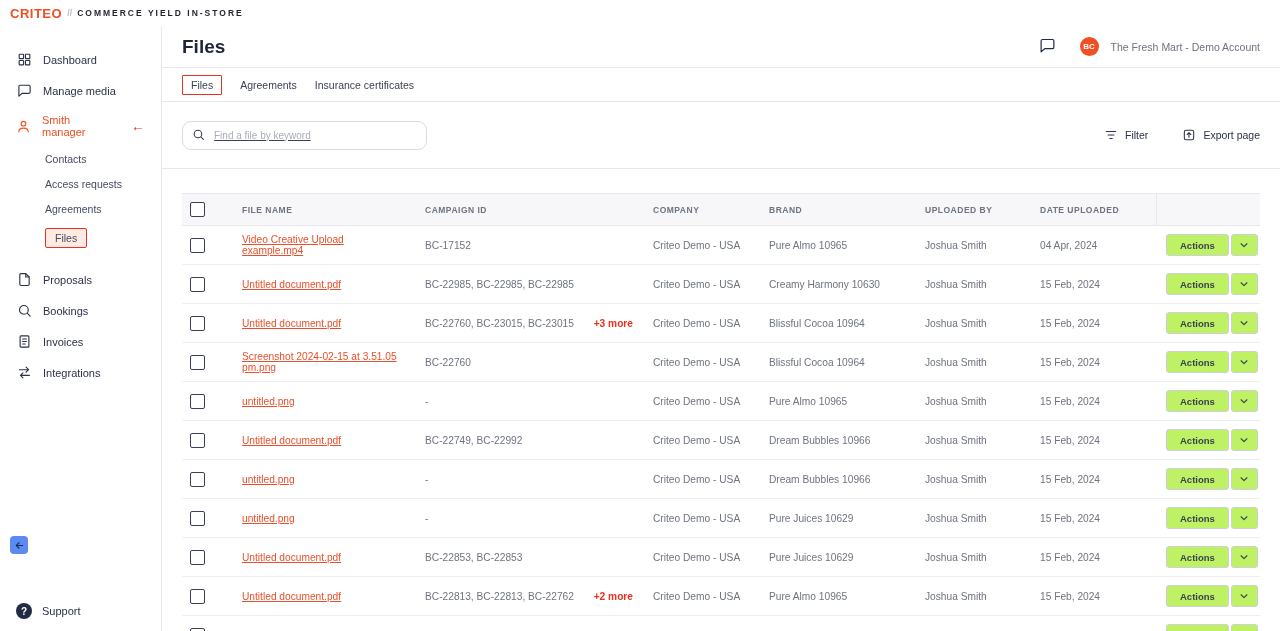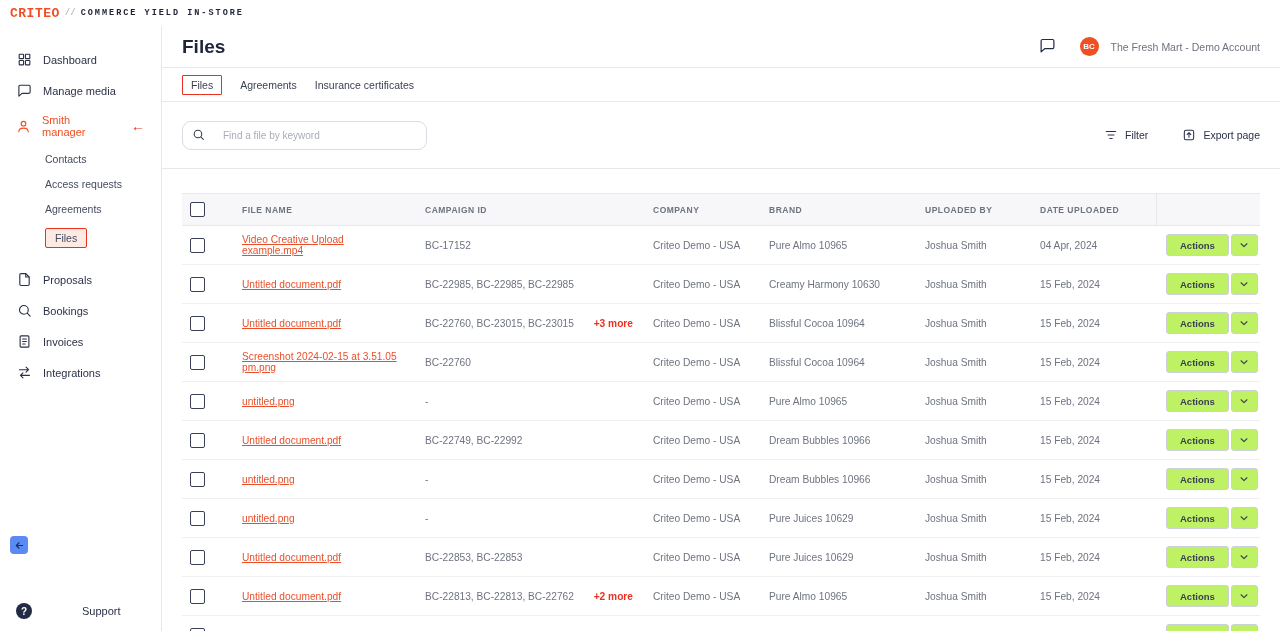--- a/index.html
+++ b/index.html
@@ -9,21 +9,21 @@
     background:#fff; color:#272d45; font-size:11px;
   }
   :root{
     --accent:#f04e23; --annot:#e8321f; --link:#e8502b;
     --navy:#272d45; --gray:#6e7380; --line:#e7e8ec; --line-soft:#efeff2;
   }
   svg{display:block;}
   .icon{display:inline-flex;align-items:center;justify-content:center;}
 
   
-  .topbar{height:26px;display:flex;align-items:center;padding:0 10px;background:#fff;font-family:Liberation Mono, monospace;}
+  .topbar{height:26px;display:flex;align-items:center;padding:0 10px;background:#fff;}
   .logo{color:var(--accent);font-weight:700;font-size:13px;letter-spacing:.5px;}
   .topbar .sep{color:#b9bcc6;font-size:9px;margin:0 5px;font-weight:700;}
   .product{font-size:8.5px;font-weight:700;letter-spacing:2px;color:#1f2233;}
 
   
   .shell{display:flex;height:605px;}
   .sidebar{width:162px;flex:0 0 162px;border-right:1px solid var(--line);position:relative;background:#fff;padding-top:18px;}
   .main{flex:1;min-width:0;}
 
   
@@ -31,39 +31,39 @@
   .nav-item .nav-icon{width:16px;color:#2b3147;}
   .nav-item.active{color:var(--accent);}
   .nav-item.active .nav-icon{color:var(--accent);}
   .nav-item.sub{padding:6.5px 16px 6.5px 45px;font-size:10.5px;color:#454b60;}
   .nav-item.sub.selected .nav-label{background:#fdeae3;border:1px solid var(--annot);padding:3px 9px;border-radius:2px;color:#454b60;}
   .nav-arrow{color:var(--annot);font-weight:700;font-size:14px;margin-left:8px;line-height:1;}
   .gap-after{margin-bottom:10px;}
   .collapse-btn{position:absolute;left:10px;bottom:77px;width:18px;height:18px;background:#5b8bf2;border:none;border-radius:4px;display:flex;align-items:center;justify-content:center;color:#16305e;cursor:pointer;}
   .support{position:absolute;left:16px;bottom:12px;display:flex;align-items:center;gap:10px;cursor:pointer;}
   .support-badge{width:16px;height:16px;border-radius:50%;background:#232a44;color:#fff;font-size:10px;font-weight:700;display:flex;align-items:center;justify-content:center;}
-  .support-label{font-size:11px;color:#2b3147;margin-left:40px;}
+  .support-label{font-size:11px;color:#2b3147;}
 
   
   .page-header{height:42px;display:flex;align-items:center;justify-content:space-between;padding:0 20px;border-bottom:1px solid var(--line);}
   .page-title{font-size:19px;font-weight:700;color:#1f2438;}
   .header-right{display:flex;align-items:center;gap:12px;}
   .chat-btn{background:none;border:none;color:#232a44;cursor:pointer;padding:0;}
   .avatar{width:19px;height:19px;border-radius:50%;background:var(--accent);color:#fff;font-size:8px;font-weight:700;display:flex;align-items:center;justify-content:center;margin-left:12px;}
   .account-name{font-size:10.5px;color:#6e7380;}
 
   
   .tabs-row{height:34px;display:flex;align-items:center;gap:18px;padding:0 20px;border-bottom:1px solid var(--line);}
   .tab{font-size:10.5px;color:#3a3f51;cursor:pointer;background:none;border:none;padding:0;font-family:inherit;}
   .tab.active{border:1px solid var(--annot);padding:3px 8px;border-radius:1px;}
 
   
   .toolbar{height:67px;display:flex;align-items:center;justify-content:space-between;padding:0 20px;border-bottom:1px solid var(--line);}
   .search-box{position:relative;width:245px;}
-  .search-box input{width:100%;height:29px;border:1px solid #d9dce2;border-radius:9px;padding:0 10px 0 40px;font-size:10px;color:#3a3f51;outline:none;font-family:inherit;}
+  .search-box input{width:100%;height:29px;border:1px solid #d9dce2;border-radius:9px;padding:0 10px 0 31px;font-size:10px;color:#3a3f51;outline:none;font-family:inherit;text-decoration:underline;}
   .search-box input::placeholder{color:#a9adb8;}
   .search-icon{position:absolute;left:10px;top:7px;color:#3a3f51;}
   .toolbar-right{display:flex;align-items:center;gap:34px;}
   .tool-btn{display:flex;align-items:center;gap:7px;background:none;border:none;font-size:10.5px;color:#2b3147;cursor:pointer;font-family:inherit;}
 
   
   .table-wrap{padding:24px 20px 0 20px;}
   table{width:100%;border-collapse:collapse;table-layout:fixed;}
   thead th{background:#f7f7f9;border-top:1px solid var(--line);border-bottom:1px solid var(--line);
     font-size:8.5px;font-weight:700;letter-spacing:.5px;color:#6e7380;text-align:left;

